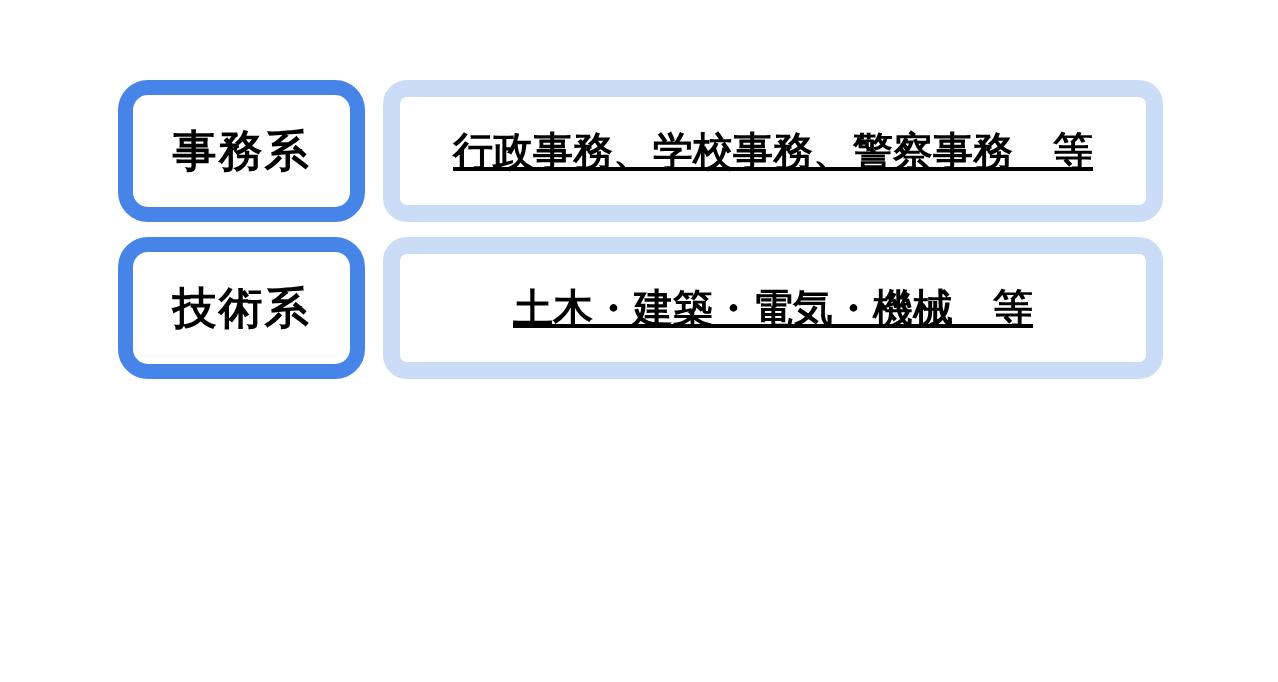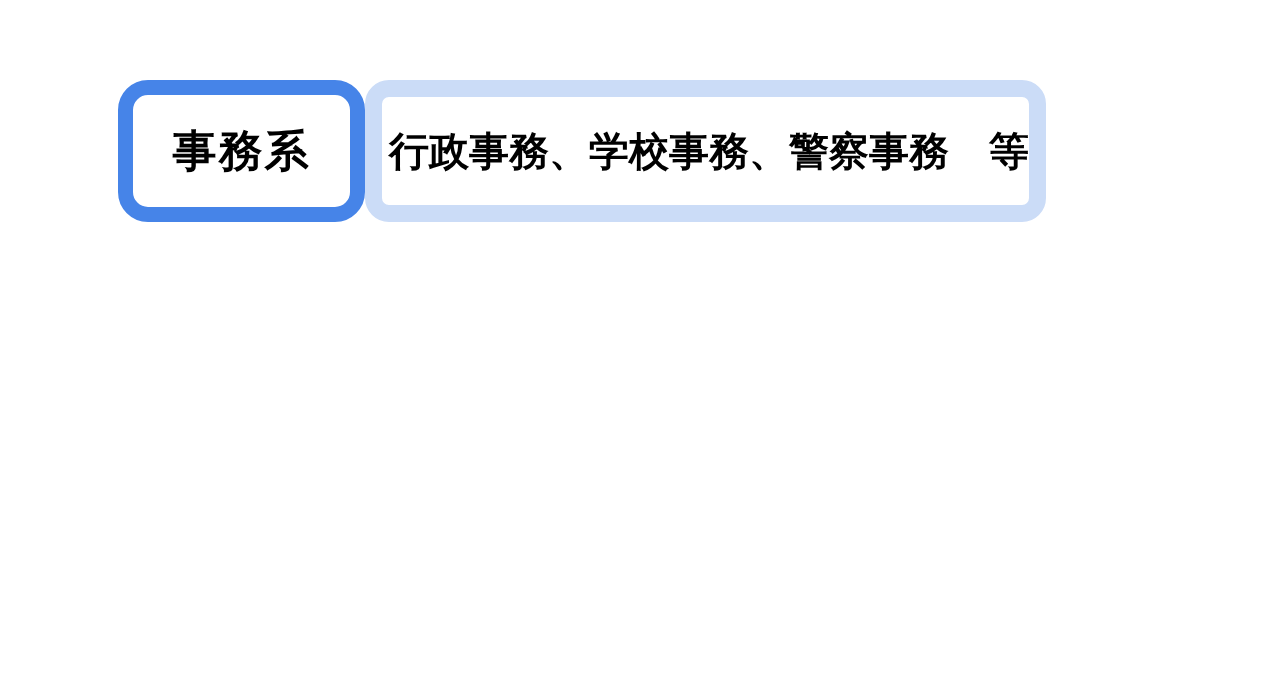--- a/index.html
+++ b/index.html
@@ -19,20 +19,21 @@
     position: absolute;
     top: 80px;
     left: 118px;
     display: flex;
     flex-direction: column;
     gap: 15px;
   }
   .row {
     display: flex;
     align-items: stretch;
+    gap: 18px;
     height: 142px;
   }
   .category-box {
     box-sizing: border-box;
     width: 247px;
     height: 142px;
     background: var(--box-fill, #ffffff);
     border: 15px solid var(--category-border, #4684E8);
     border-radius: 30px;
     display: flex;
@@ -42,29 +43,30 @@
   }
   .category-label {
     font-size: 44px;
     font-weight: bold;
     color: var(--text, #000000);
     letter-spacing: 2px;
     white-space: nowrap;
   }
   .description-box {
     box-sizing: border-box;
-    width: 681px;
+    width: 780px;
     height: 142px;
     background: var(--box-fill, #ffffff);
     border: 17px solid var(--description-border, #CBDCF7);
     border-radius: 24px;
     display: flex;
     align-items: center;
-    justify-content: flex-end;
+    justify-content: center;
     flex: none;
+    text-decoration: underline;
   }
   .description-label {
     font-size: 40px;
     font-weight: bold;
     color: var(--text, #000000);
     white-space: nowrap;
   }
 </style>
 </head>
 <body>
@@ -74,16 +76,24 @@
 
     <div class="row">
       <div class="category-box">
         <span class="category-label">事務系</span>
       </div>
       <div class="description-box">
         <span class="description-label">行政事務、学校事務、警察事務　等</span>
       </div>
     </div>
 
+    <div class="row">
+      <div class="category-box">
+        <span class="category-label">技術系</span>
+      </div>
+      <div class="description-box">
+        <span class="description-label">土木・建築・電気・機械　等</span>
+      </div>
+    </div>
 
 
   </div>
 </div>
 
 </body></html>

